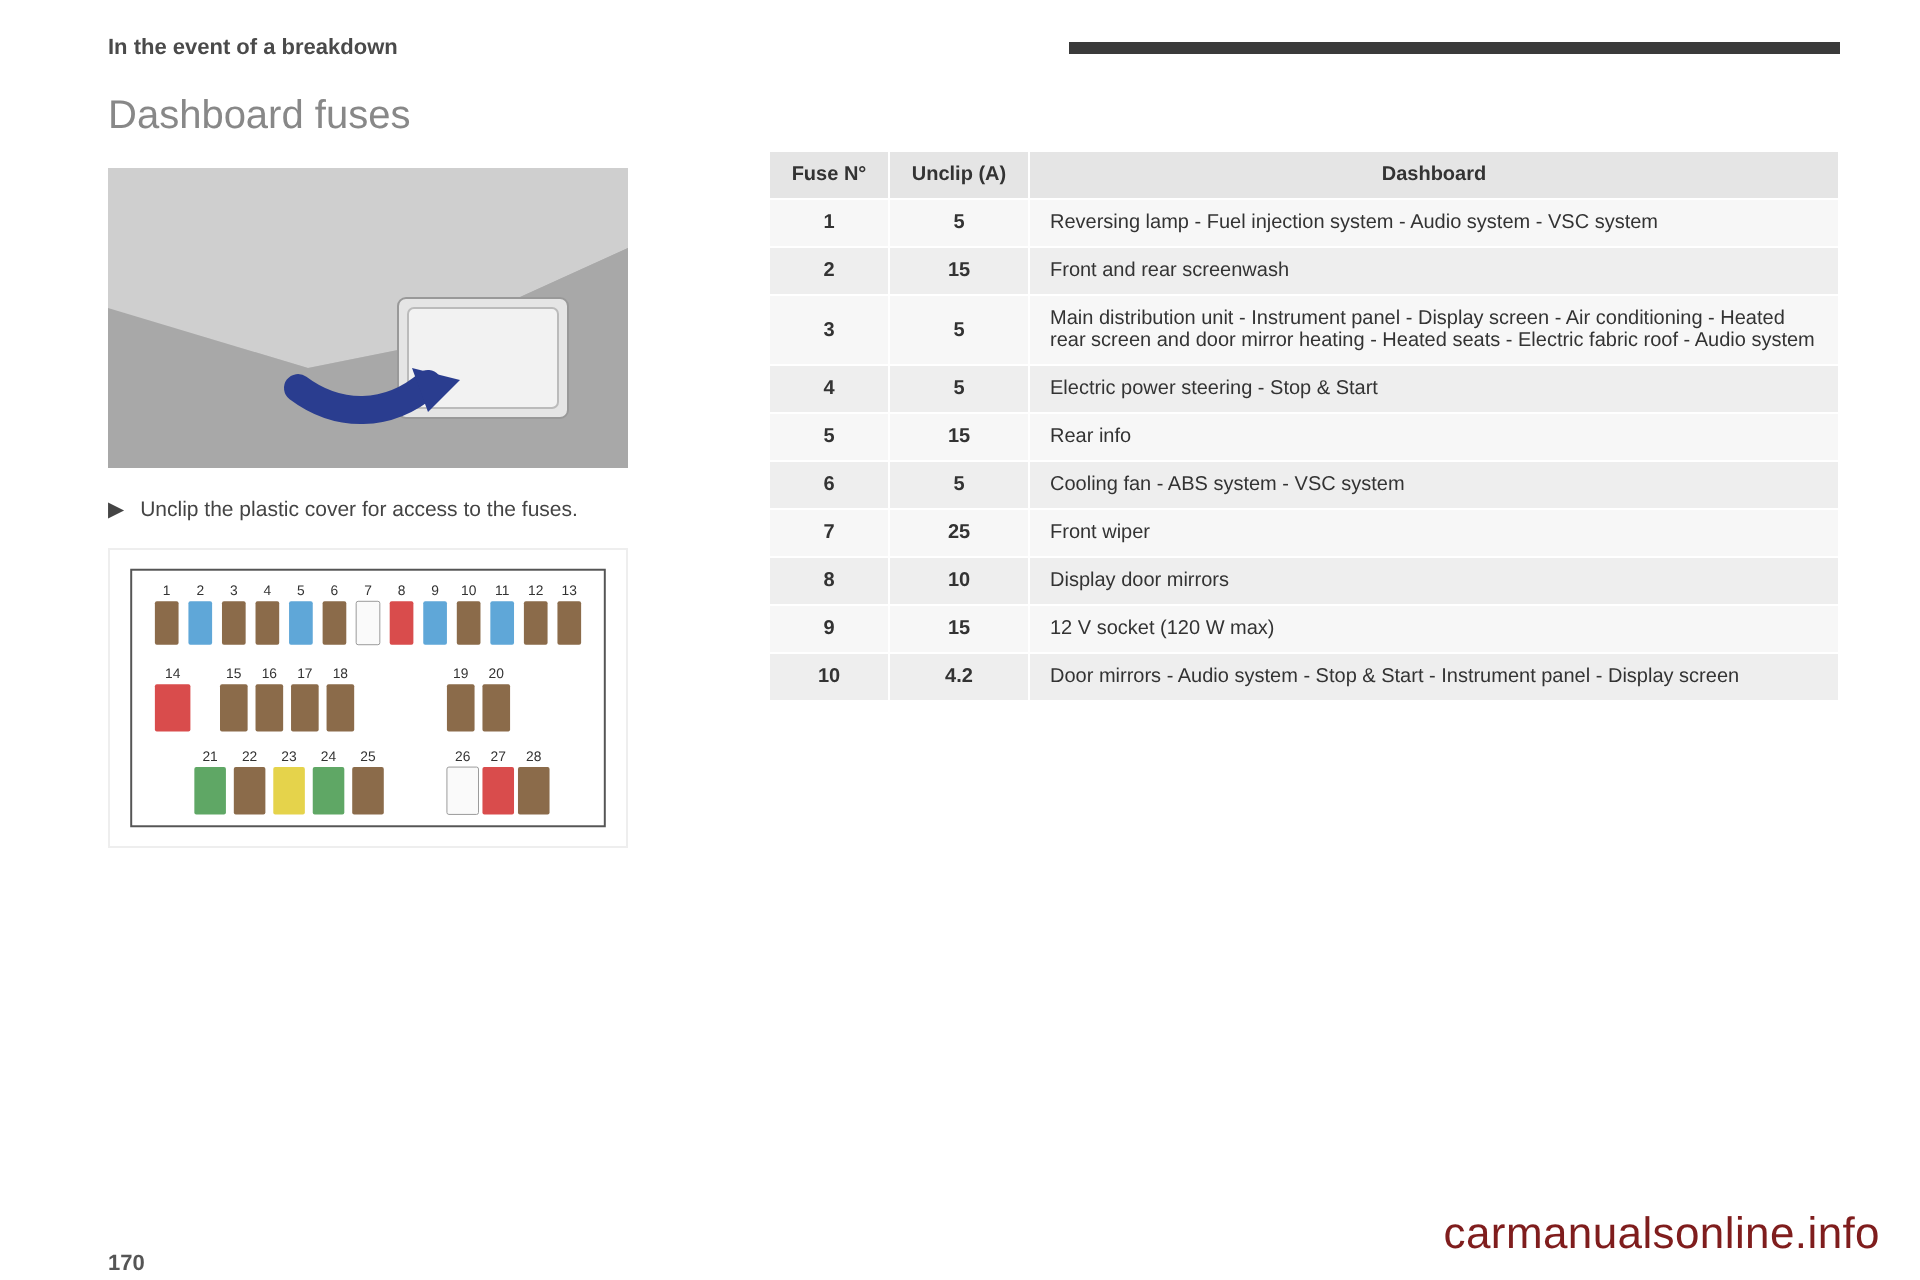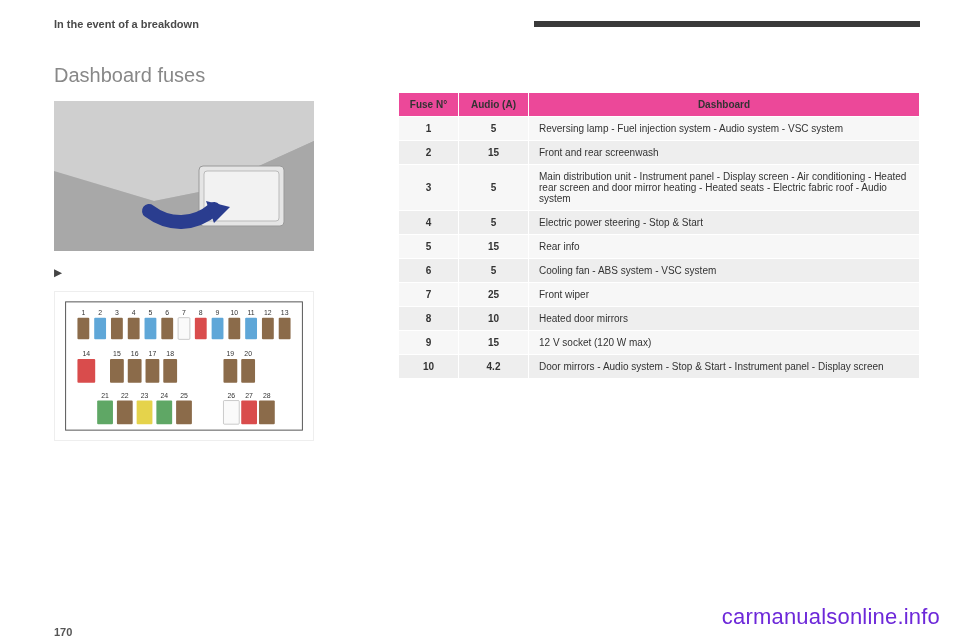--- a/index.html
+++ b/index.html
@@ -13,38 +13,38 @@
     overflow: hidden;
   }
   .page {
     padding: 18px 40px 20px 54px;
     position: relative;
     height: 100%;
   }
   .header-bar {
     display: flex;
     align-items: center;
-    margin-bottom: 34px;
+    margin-bottom: 17px;
   }
   .header-bar .chapter {
     font-size: 11px;
     font-weight: bold;
     color: #4a4a4a;
     flex: 0 0 auto;
   }
   .header-bar .line {
     flex: 1;
     height: 6px;
     background: linear-gradient(to right, #fff 0%, #fff 45%, #3a3a3a 45%, #3a3a3a 100%);
     margin-left: 20px;
   }
 
   .content {
     display: flex;
-    gap: 44px;
+    gap: 30px;
   }
 
   .leftcol {
     width: 300px;
     flex-shrink: 0;
   }
   .rightcol {
     flex: 1;
   }
 
@@ -98,21 +98,21 @@
     width: 100%;
     font-size: 10px;
     margin-top: 28px;
   }
   table.fuse th, table.fuse td {
     border: 1px solid #fff;
     padding: 6px 10px;
     vertical-align: middle;
   }
   table.fuse th {
-    background: #ec4899;
+    background: #e5e5e5;
     font-weight: bold;
     color:#333;
     text-align:center;
   }
   table.fuse th:nth-child(1){ width:60px; }
   table.fuse th:nth-child(2){ width:70px; }
   table.fuse tr:nth-child(even) td { background:#eeeeee; }
   table.fuse tr:nth-child(odd) td { background:#f7f7f7; }
   table.fuse td:nth-child(1), table.fuse td:nth-child(2){
     text-align:center;
@@ -125,21 +125,21 @@
     left:54px;
     font-size:11px;
     font-weight:bold;
     color:#555;
   }
   .watermark {
     position:absolute;
     bottom:10px;
     right:20px;
     font-size:22px;
-    color:#6d28d9;
+    color:#7f1d1d;
     font-weight: normal;
     letter-spacing:0.2px;
   }
 
   
   .f-brown { fill:#8b6b4a; }
   .f-blue  { fill:#5fa7d8; }
   .f-red   { fill:#d94c4c; }
   .f-green { fill:#5fa765; }
   .f-yellow{ fill:#e5d34b; }
@@ -171,20 +171,21 @@
           <rect x="145" y="65" width="85" height="60" rx="4" fill="#e5e5e5" stroke="#999"></rect>
           <rect x="150" y="70" width="75" height="50" rx="3" fill="#f2f2f2" stroke="#bbb"></rect>
 
           <path d="M95,110 C115,125 140,125 160,108" fill="none" stroke="#2a3d8f" stroke-width="14" stroke-linecap="round"></path>
           <polygon points="152,100 176,106 160,122" fill="#2a3d8f"></polygon>
         </svg>
       </div>
 
       <div class="bullet">
         <span class="marker">▶</span>
+        <span>Unclip the plastic cover for access to the fuses.</span>
       </div>
 
       <div class="diagram">
         <svg viewBox="0 0 260 150" id="diagram-svg">
             <rect x="10" y="10" width="240" height="130" fill="none" stroke="#555"></rect>
             <g>
               <rect x="22" y="26" width="12" height="22" class="f-brown" rx="1"></rect>
               <text x="28" y="23" class="fnum">1</text>
             </g>
             <g>
@@ -298,21 +299,21 @@
           </svg>
       </div>
 
     </div>
 
     <div class="rightcol">
       <table class="fuse">
         <thead>
           <tr>
             <th>Fuse N°</th>
-            <th>Audio (A)</th>
+            <th>Unclip (A)</th>
             <th>Dashboard</th>
           </tr>
         </thead>
         <tbody id="fuse-tbody">
             <tr>
               <td>1</td>
               <td>5</td>
               <td>Reversing lamp - Fuel injection system - Audio system - VSC system</td>
             </tr>
             <tr>
@@ -341,21 +342,21 @@
               <td>Cooling fan - ABS system - VSC system</td>
             </tr>
             <tr>
               <td>7</td>
               <td>25</td>
               <td>Front wiper</td>
             </tr>
             <tr>
               <td>8</td>
               <td>10</td>
-              <td>Heated door mirrors</td>
+              <td>Display door mirrors</td>
             </tr>
             <tr>
               <td>9</td>
               <td>15</td>
               <td>12 V socket (120 W max)</td>
             </tr>
             <tr>
               <td>10</td>
               <td>4.2</td>
               <td>Door mirrors - Audio system - Stop &amp; Start - Instrument panel - Display screen</td>

